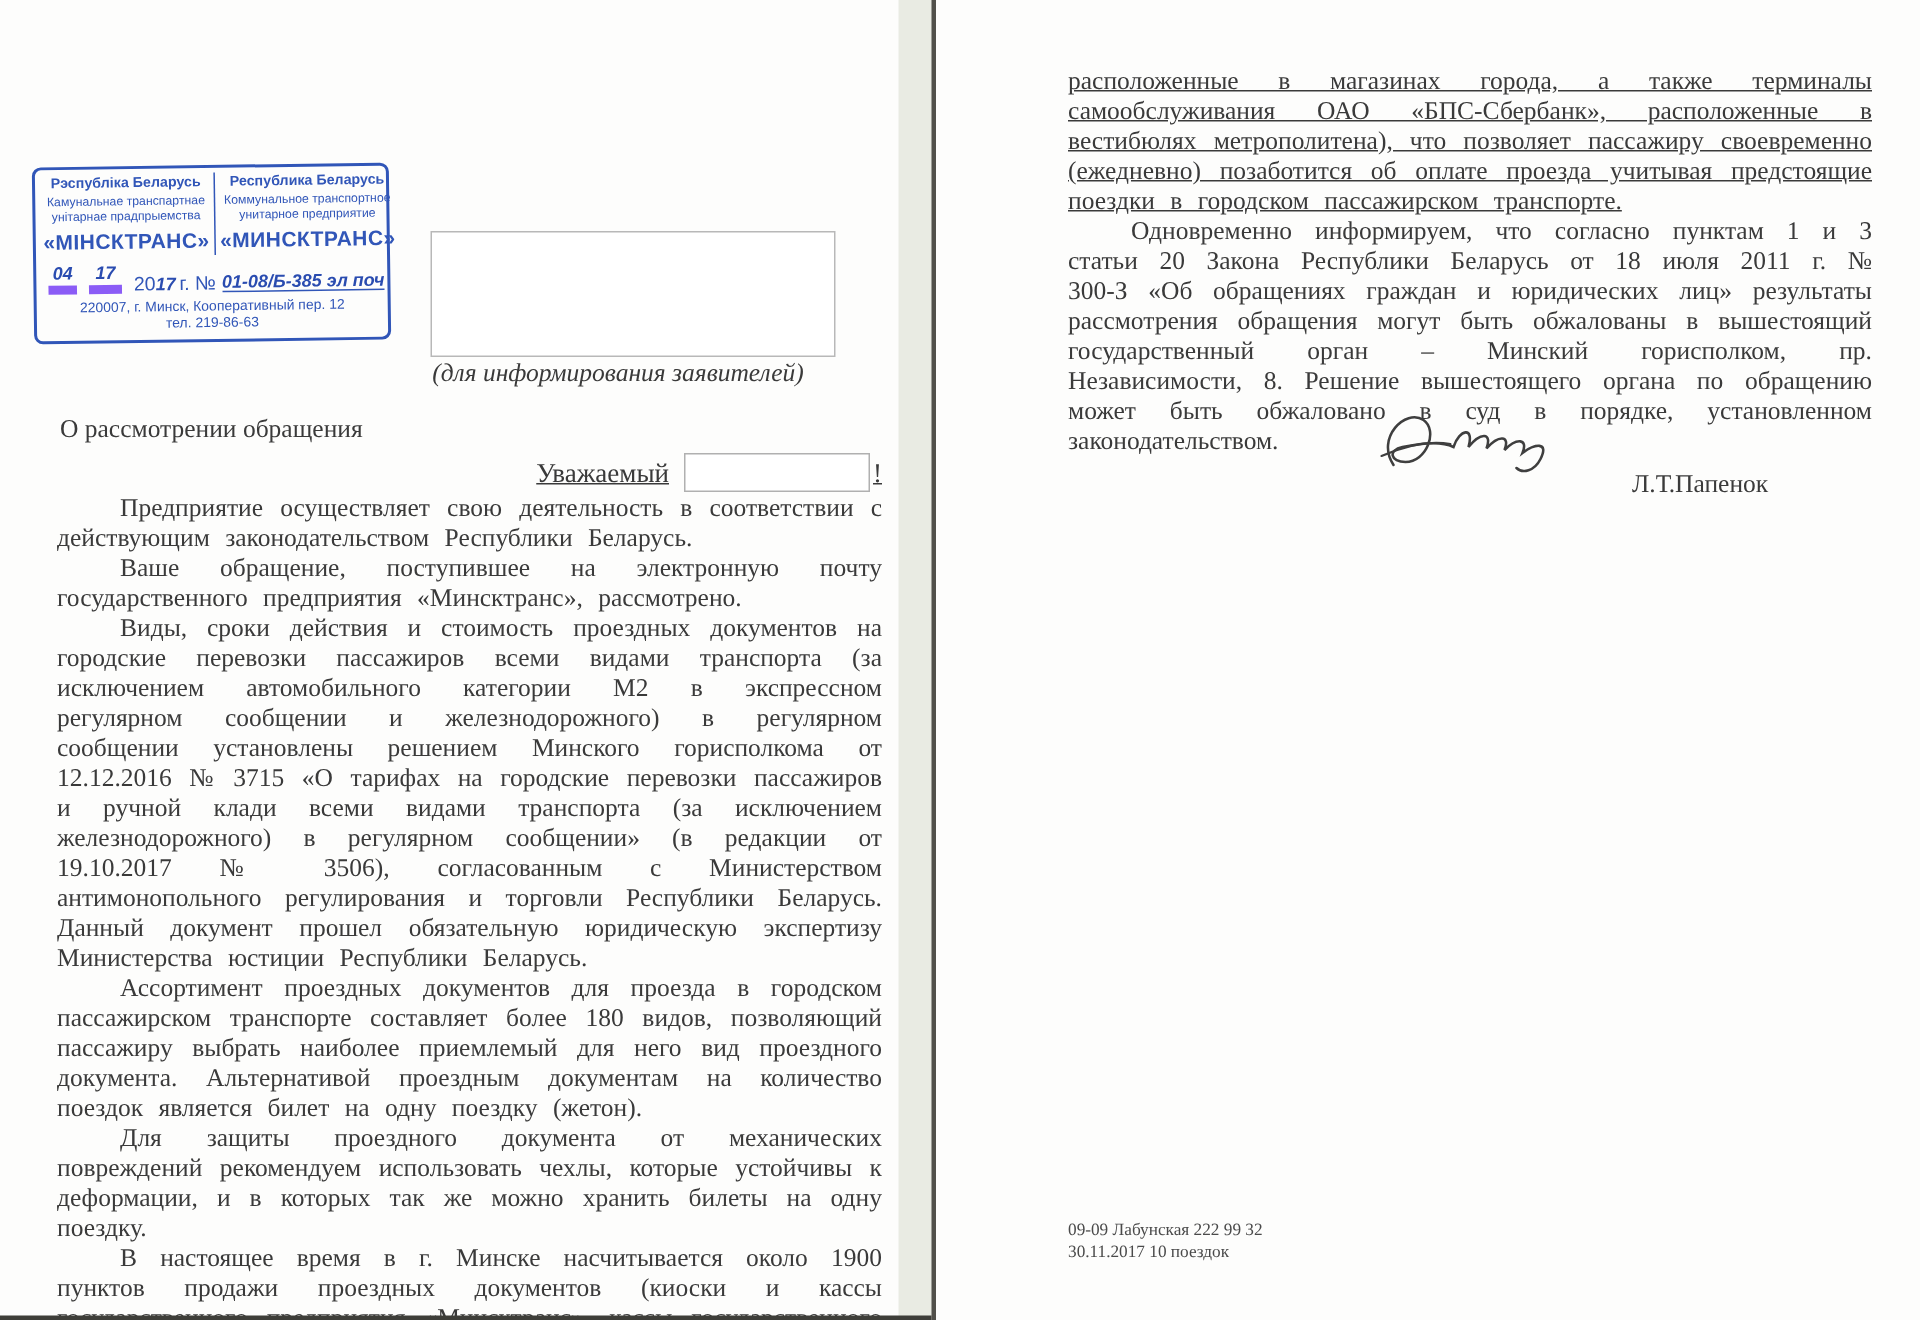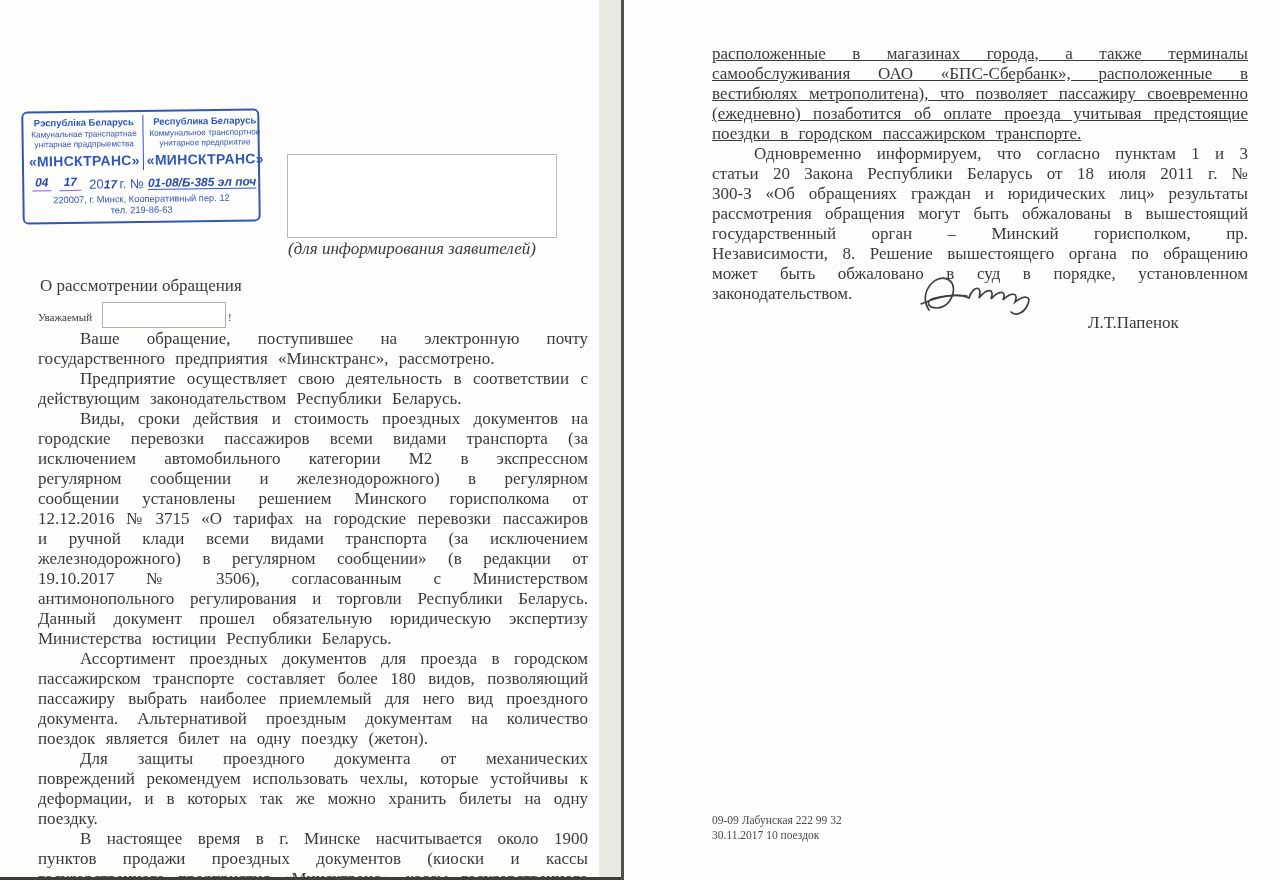--- a/index.html
+++ b/index.html
@@ -33,21 +33,21 @@
   .stamp-col { flex:1 1 50%; padding:1px 3px 2px 3px; }
   .stamp-col.ru { border-left:1.5px solid #3156b8; }
   .stamp-country { font-size:9.5px; font-weight:bold; line-height:11px; margin-bottom:2px; }
   .stamp-org { font-size:8.2px; line-height:10px; }
   .stamp-name { font-size:14px; font-weight:bold; letter-spacing:0.3px; margin-top:3px; white-space:nowrap; }
   .stamp-dateline {
     margin-top:5px; font-size:9px; line-height:13px; white-space:nowrap;
     display:flex; align-items:flex-end; justify-content:flex-start;
     padding-left:6px; overflow:visible;
   }
-  .blank { display:inline-block; border-bottom:1px solid #8b5cf6; text-align:center; margin-right:8px; }
+  .blank { display:inline-block; border-bottom:6px solid #8b5cf6; text-align:center; margin-right:8px; }
   .blank.day { width:30px; }
   .blank.month { width:34px; }
   .hand { font-style:italic; font-weight:bold; font-size:12px; line-height:12px; color:#2a4cb0; }
   .printed { font-size:13px; }
   .regnum { border-bottom:1px solid #3156b8; margin-left:4px; white-space:nowrap; }
   .stamp-address { font-size:9.3px; line-height:11px; margin-top:4px; white-space:nowrap; }
   .stamp-phone { font-size:9.3px; line-height:11px; }
 
   
   .redact-box {
@@ -56,21 +56,21 @@
   }
   .redact-caption {
     position:absolute; left:262px; top:239px; width:300px;
     text-align:center; font-size:17px;font-style:italic;
   }
 
   .subject { position:absolute; left:40px; top:276px; font-size:17px; }
 
   .salutation {
     position:absolute; left:38px; top:302px; width:550px;
-    text-align:left; font-size:11px;
+    text-align:right; font-size:18px;text-decoration:underline;
   }
   .inline-redact {
     display:inline-block; width:122px; height:24px;
     border:1px solid #b0b0b0; background:#ffffff;
     vertical-align:-7px; margin:0 2px 0 10px;
   }
 
   
   .body1 { position:absolute; left:38px; top:329px; width:550px; }
   .body2 { position:absolute; left:712px; top:44px;  width:536px; }
@@ -123,22 +123,22 @@
     <div class="redact-box"></div>
     <div class="redact-caption">(для информирования заявителей)</div>
 
     <div class="subject">О рассмотрении обращения</div>
 
     <div class="salutation">
       <span>Уважаемый</span><span class="inline-redact"></span><span>!</span>
     </div>
 
     <div class="body1">
+      <p class="para">Предприятие осуществляет свою деятельность в соответствии с действующим законодательством Республики Беларусь.</p>
       <p class="para">Ваше обращение, поступившее на электронную почту государственного предприятия «Минсктранс», рассмотрено.</p>
-      <p class="para">Предприятие осуществляет свою деятельность в соответствии с действующим законодательством Республики Беларусь.</p>
       <p class="para">Виды, сроки действия и стоимость проездных документов на городские перевозки пассажиров всеми видами транспорта (за исключением автомобильного категории М2 в экспрессном регулярном сообщении и железнодорожного) в регулярном сообщении установлены решением Минского горисполкома от 12.12.2016 № 3715 «О тарифах на городские перевозки пассажиров и ручной клади всеми видами транспорта (за исключением железнодорожного) в регулярном сообщении» (в редакции от 19.10.2017 № 3506), согласованным с Министерством антимонопольного регулирования и торговли Республики Беларусь. Данный документ прошел обязательную юридическую экспертизу Министерства юстиции Республики Беларусь.</p>
       <p class="para">Ассортимент проездных документов для проезда в городском пассажирском транспорте составляет более 180 видов, позволяющий пассажиру выбрать наиболее приемлемый для него вид проездного документа. Альтернативой проездным документам на количество поездок является билет на одну поездку (жетон).</p>
       <p class="para">Для защиты проездного документа от механических повреждений рекомендуем использовать чехлы, которые устойчивы к деформации, и в которых так же можно хранить билеты на одну поездку.</p>
       <p class="para stretch-last">В настоящее время в г. Минске насчитывается около 1900 пунктов продажи проездных документов (киоски и кассы государственного предприятия «Минсктранс», кассы государственного предприятия «Минский метрополитен», киоски РУП «Белсоюзпечать», торговые точки,</p>
     </div>
   </div>
 
   <div class="seam-strip"></div>
   <div class="seam-line"></div>
   <div class="bottom-edge"></div>

